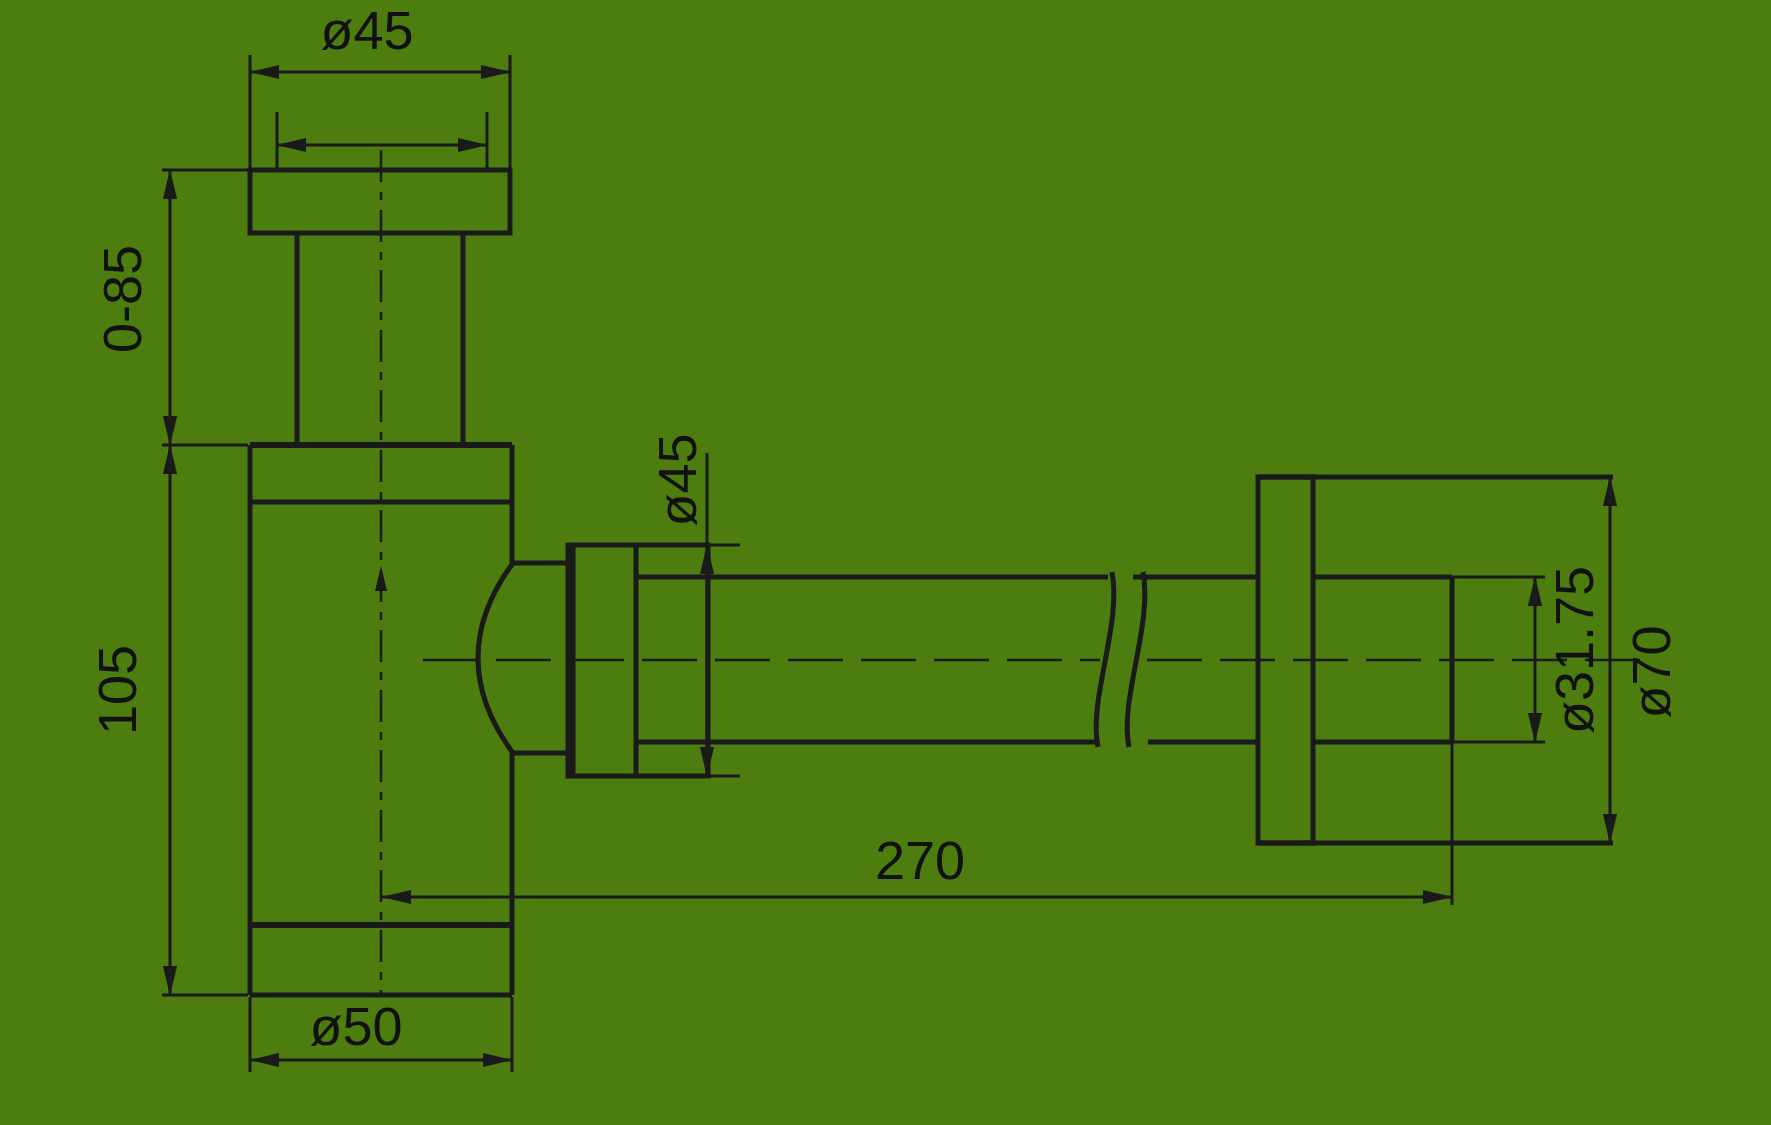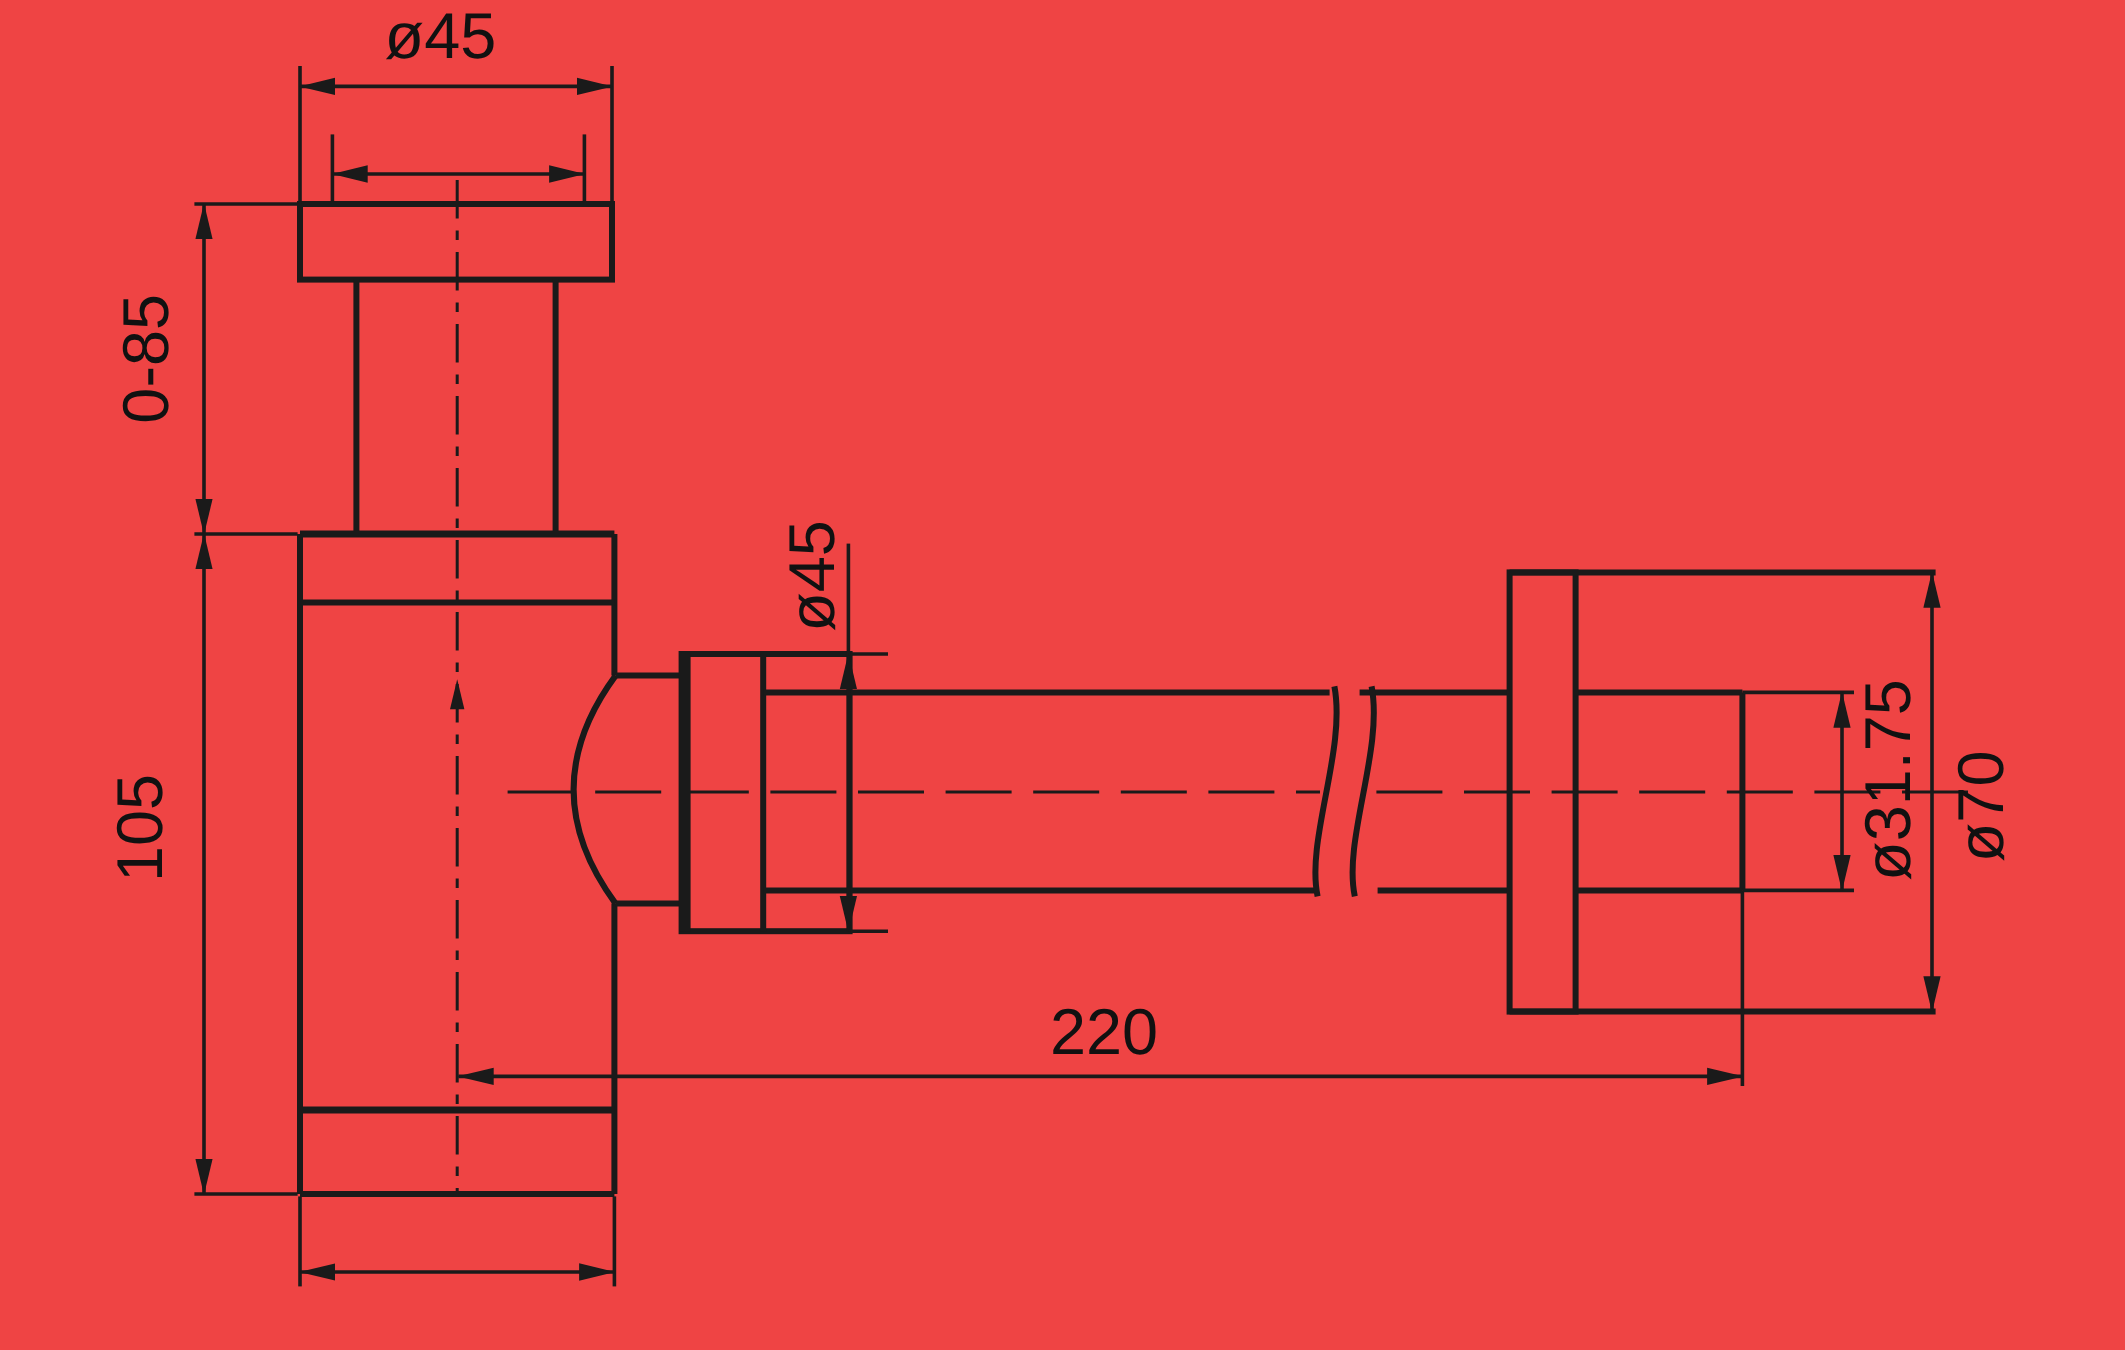--- a/index.html
+++ b/index.html
@@ -1,19 +1,19 @@
 <!DOCTYPE html>
 <html><head>
 <meta charset="utf-8">
 <style>
   html,body{margin:0;padding:0;background:#ffffff;}
   .canvas{
     position:relative;
     width:1771px;height:1125px;
-    background:#ef4444;
+    background:#4d7c0f;
     font-family:"Liberation Sans", sans-serif;
     color:#111111;
     overflow:hidden;
   }
   svg{position:absolute;left:0;top:0;}
   .lbl{
     position:absolute;
     width:200px;
     text-align:center;
     font-size:54px;
@@ -150,20 +150,21 @@
 
   <div class="lbl" style="left:267px;top:0px;">ø45</div>
 
 
   <div class="lbl rot" style="left:22px;top:269px;">0-85</div>
 
   <div class="lbl rot" style="left:17px;top:660px;">105</div>
 
   <div class="lbl rot" style="left:577px;top:450px;">ø45</div>
 
-  <div class="lbl" style="left:820px;top:830px;">220</div>
+  <div class="lbl" style="left:820px;top:830px;">270</div>
 
+  <div class="lbl" style="left:256px;top:996px;">ø50</div>
 
   <div class="lbl rot" style="left:1474px;top:620px;">ø31.75</div>
 
   <div class="lbl rot" style="left:1551px;top:642px;">ø70</div>
 
 </div>
 
 </body></html>

